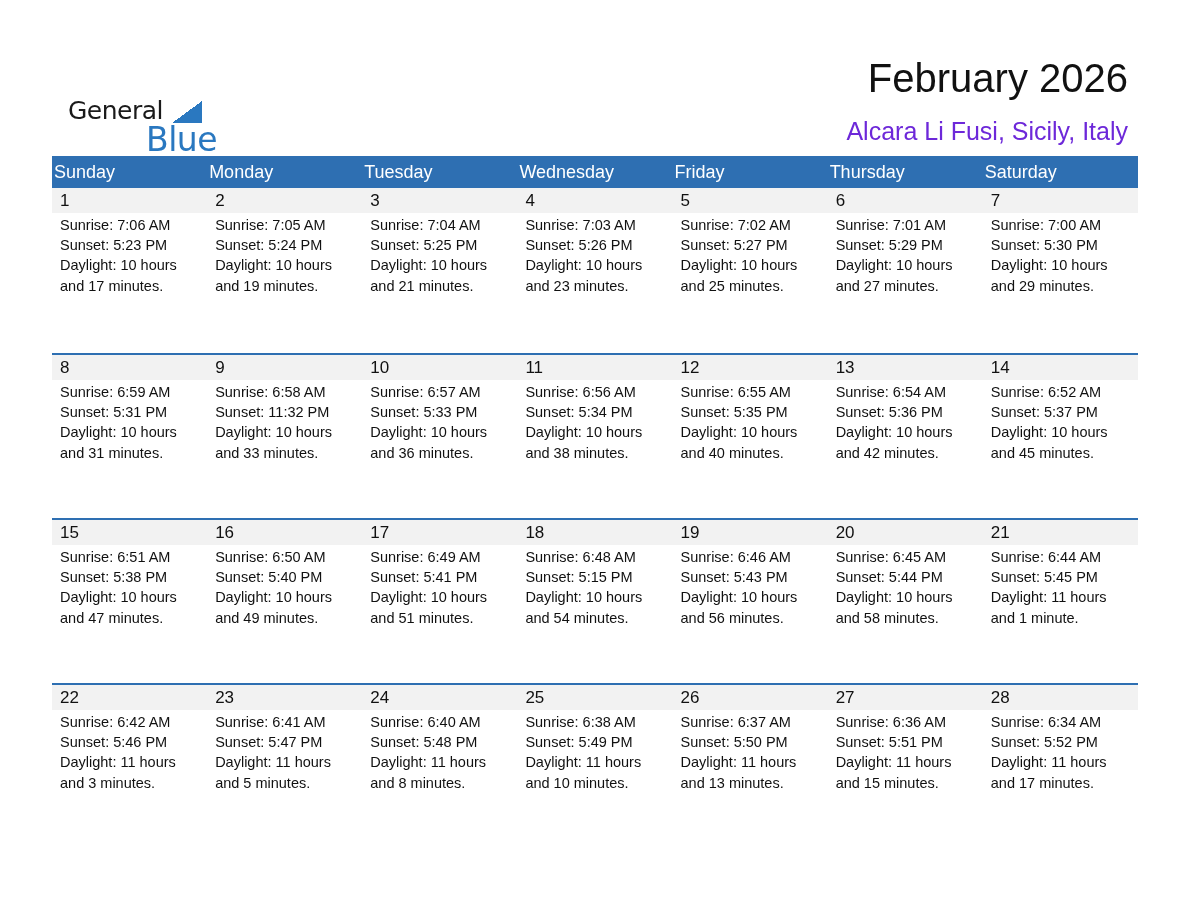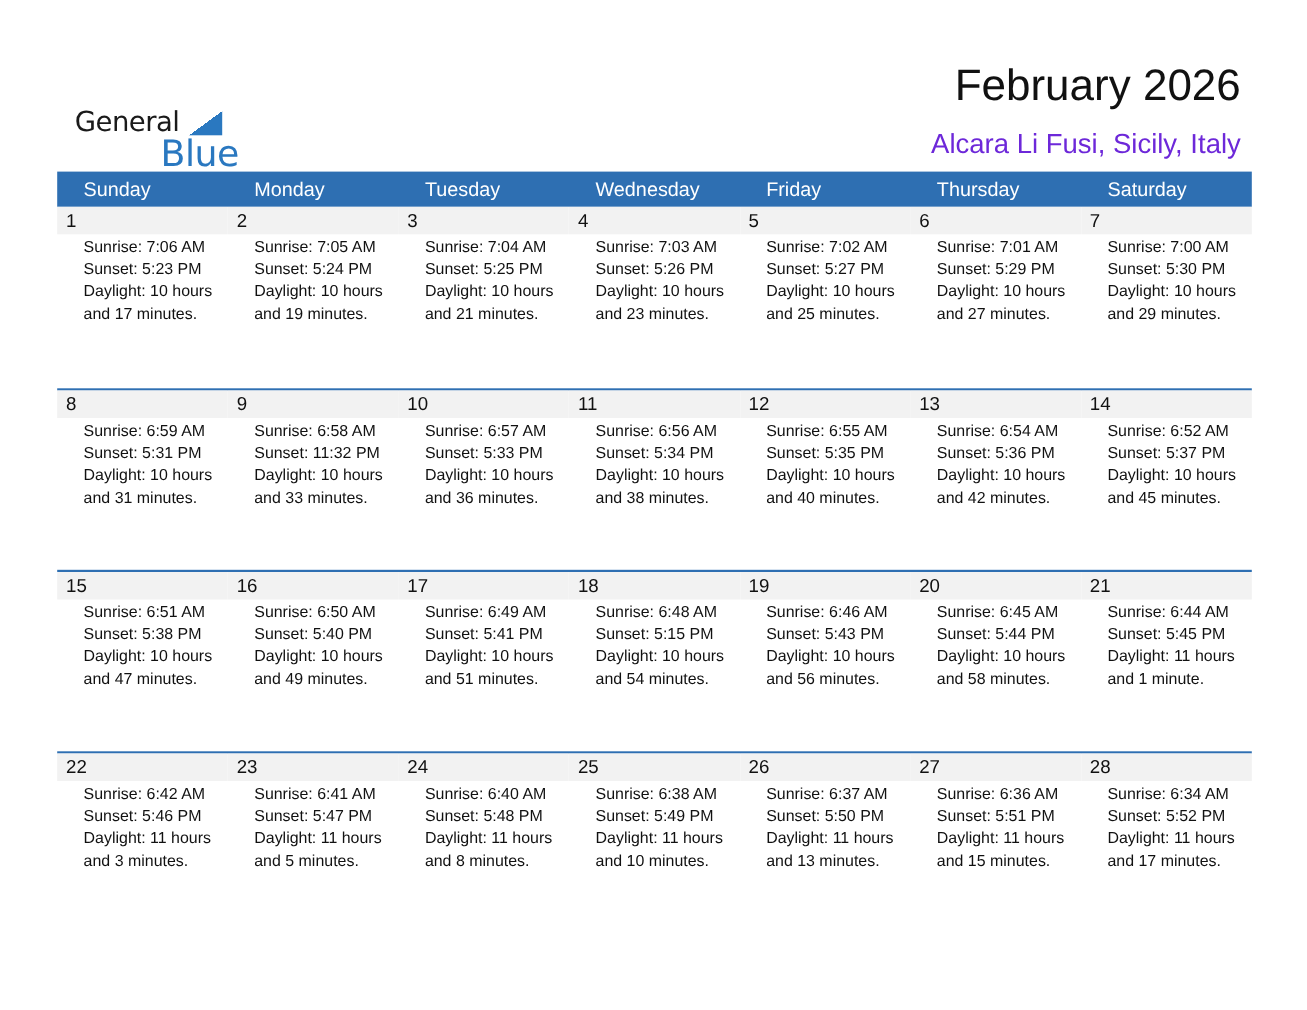--- a/index.html
+++ b/index.html
@@ -10,29 +10,29 @@
   .logo-general { position: absolute; left: 0; top: 0; font-family: "DejaVu Sans", sans-serif; font-size: 25px; color: #1a1a1a; letter-spacing: -0.5px; }
   .logo-blue { position: absolute; left: 78px; top: 24px; font-family: "DejaVu Sans", sans-serif; font-size: 33px; color: #2a78c0; letter-spacing: -0.5px; }
   .logo-tri-fix { position: absolute; left: 104px; top: 5px; width: 30px; height: 22px;
     background: linear-gradient(to top right, #2a78c0 50%, transparent 50%); transform: scaleX(-1); }
 
   .title { position: absolute; right: 60px; top: 56px; font-size: 40px; color: #111; }
   .subtitle { position: absolute; right: 60px; top: 117px; font-size: 25px; color: #6d28d9; }
 
   .calendar { position: absolute; left: 52px; top: 156px; width: 1086px; }
   .header-row { display: flex; background: #2e6fb2; height: 32px; }
-  .header-cell { width: 155.14px; color: #ffffff; font-size: 18px; line-height: 32px; padding-left: 24px; }
+  .header-cell { width: 155.14px; color: #ffffff; font-size: 18px; line-height: 32px; padding-left: 2px; }
 
   .week { position: relative; height: 165px; }
   .week.first { margin-top: 0; }
   .week:not(.first) { border-top: 2px solid #2e6fb2; }
   .week-row { display: flex; }
   .day { width: 155.14px; }
   .day-num { background: #f2f2f2; height: 25px; font-size: 17px; line-height: 25px; padding-left: 8px; color: #111; }
-  .day-info { padding-left: 8px; padding-top: 2px; font-size: 14.5px; line-height: 20.2px; color: #111; white-space: nowrap; margin-left: 16px; }
+  .day-info { padding-left: 8px; padding-top: 2px; font-size: 14.5px; line-height: 20.2px; color: #111; white-space: nowrap; }
 </style>
 </head>
 <body>
 
 <div class="logo">
   <span class="logo-general">General</span>
   <span class="logo-tri-fix"></span>
   <span class="logo-blue">Blue</span>
 </div>
 

